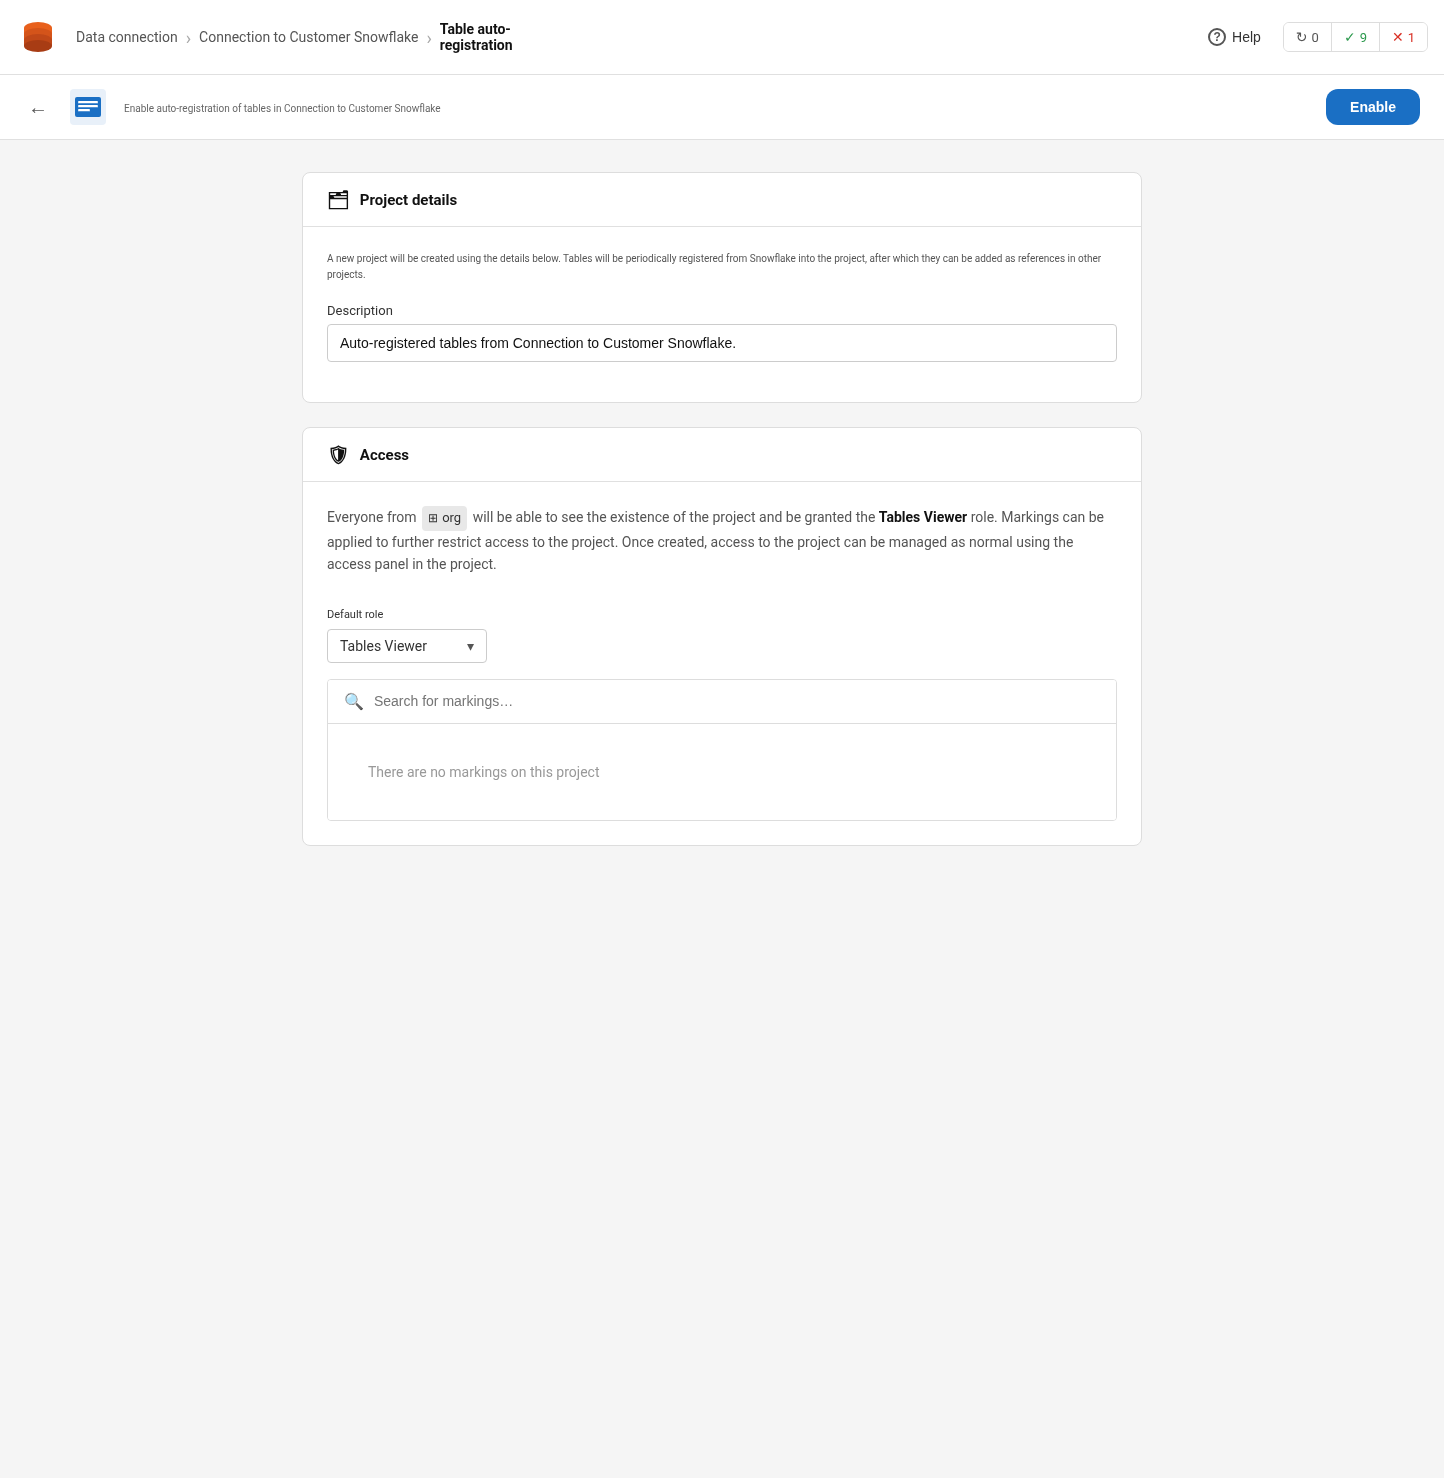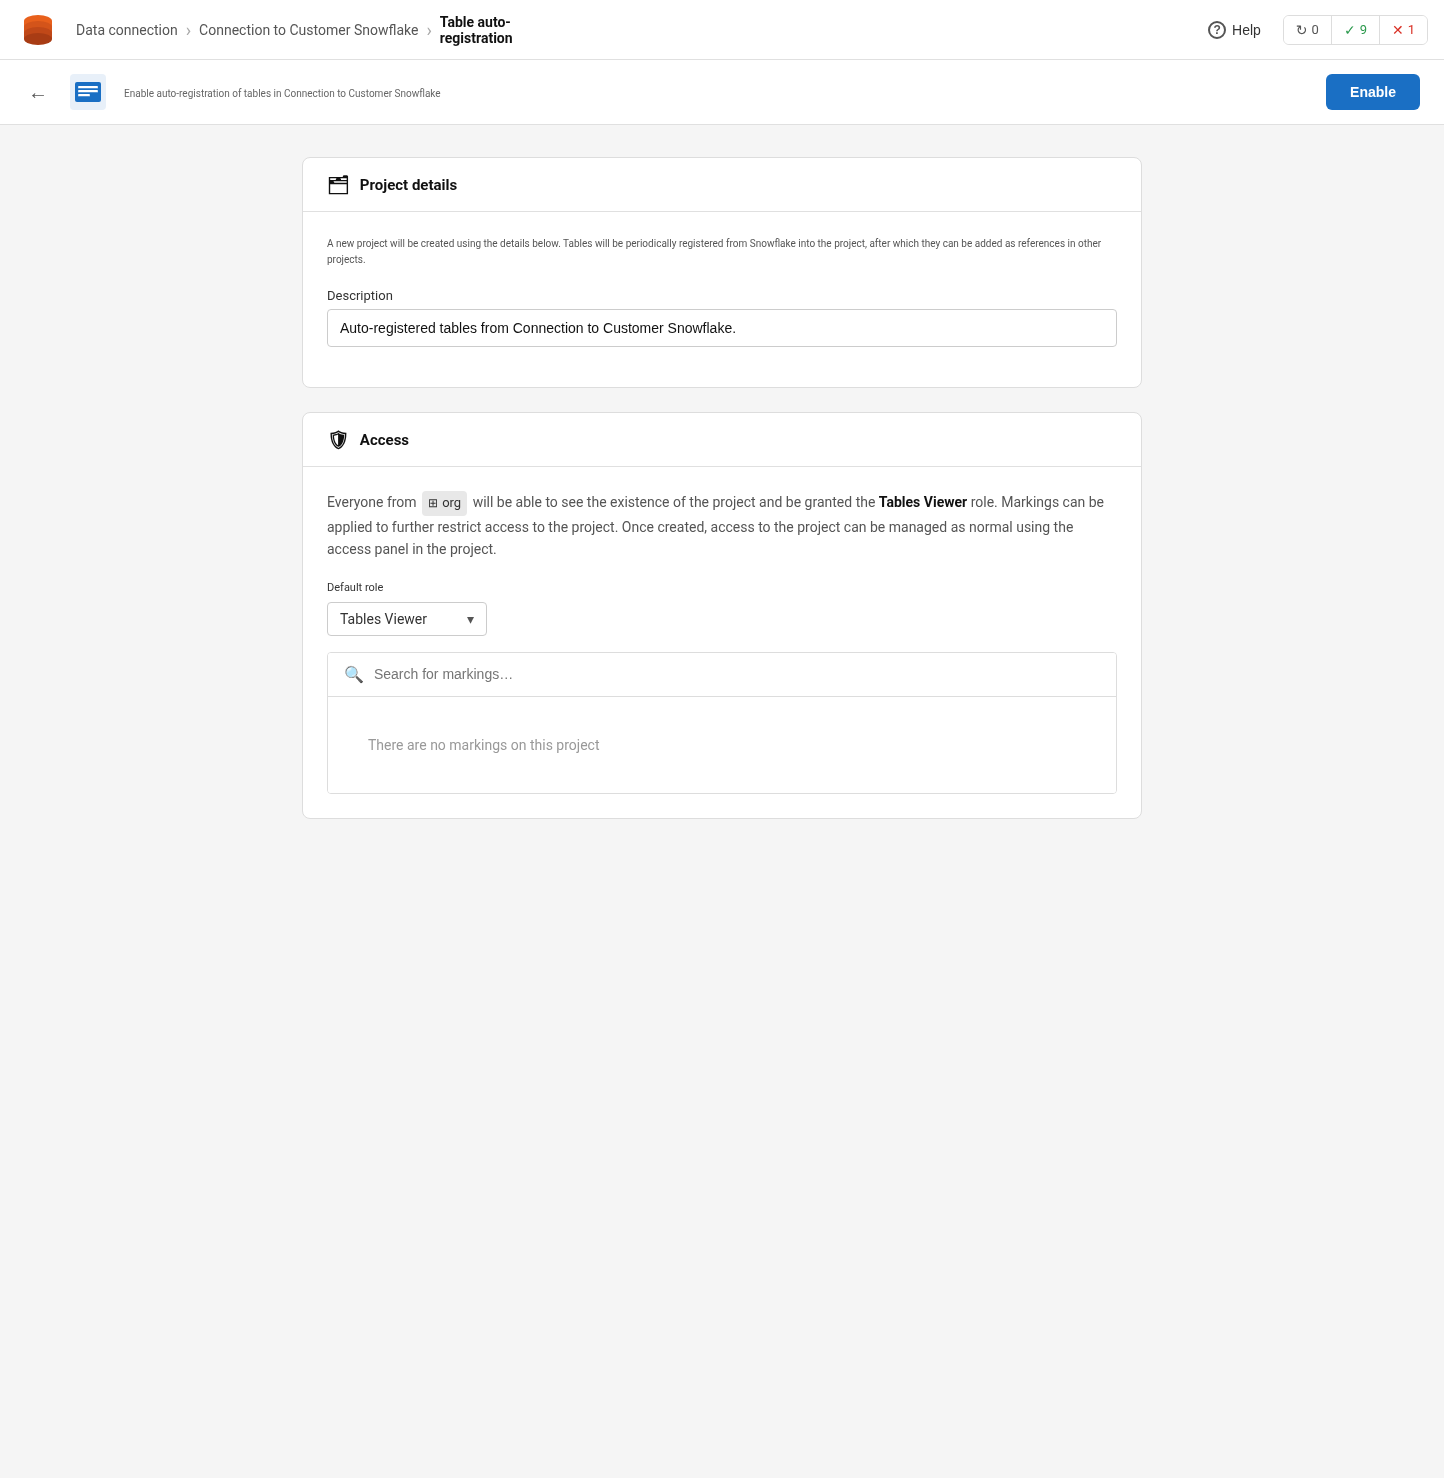--- a/index.html
+++ b/index.html
@@ -4,21 +4,21 @@
   <style>
     * { box-sizing: border-box; margin: 0; padding: 0; }
     body { font-family: -apple-system, BlinkMacSystemFont, 'Segoe UI', Roboto, sans-serif; background: #f5f5f5; color: #333; font-size: 14px; }
 
     
     .top-nav {
       display: flex;
       align-items: center;
       background: #fff;
       border-bottom: 1px solid #e0e0e0;
-      height: 60px;
+      height: 75px;
       padding: 0 16px;
       gap: 0;
     }
     .nav-logo {
       width: 44px;
       height: 44px;
       margin-right: 16px;
       display: flex;
       align-items: center;
       justify-content: center;
@@ -101,21 +101,21 @@
       align-items: center;
       justify-content: center;
     }
     .sub-header-text { flex: 1; }
     .sub-header-title { font-size: 16px; font-weight: 600; color: #111; }
     .sub-header-subtitle { font-size: 10px; color: #666; margin-top: 2px; }
     .enable-btn {
       background: #1a6fc4;
       color: #fff;
       border: none;
-      border-radius: 6px;
+      border-radius: 12px;
       padding: 10px 24px;
       font-size: 14px;
       font-weight: 600;
       cursor: pointer;
     }
 
     
     .main-content {
       padding: 32px 80px;
       display: flex;
@@ -169,21 +169,21 @@
       color: #111;
       background: #fff;
       outline: none;
     }
 
     
     .access-description {
       color: #555;
       font-size: 14px;
       line-height: 1.6;
-      margin-bottom: 20px;
+      margin-bottom: 32px;
     }
     .org-badge {
       display: inline-flex;
       align-items: center;
       gap: 4px;
       background: #e8e8e8;
       border-radius: 4px;
       padding: 2px 6px;
       font-size: 13px;
       color: #333;

